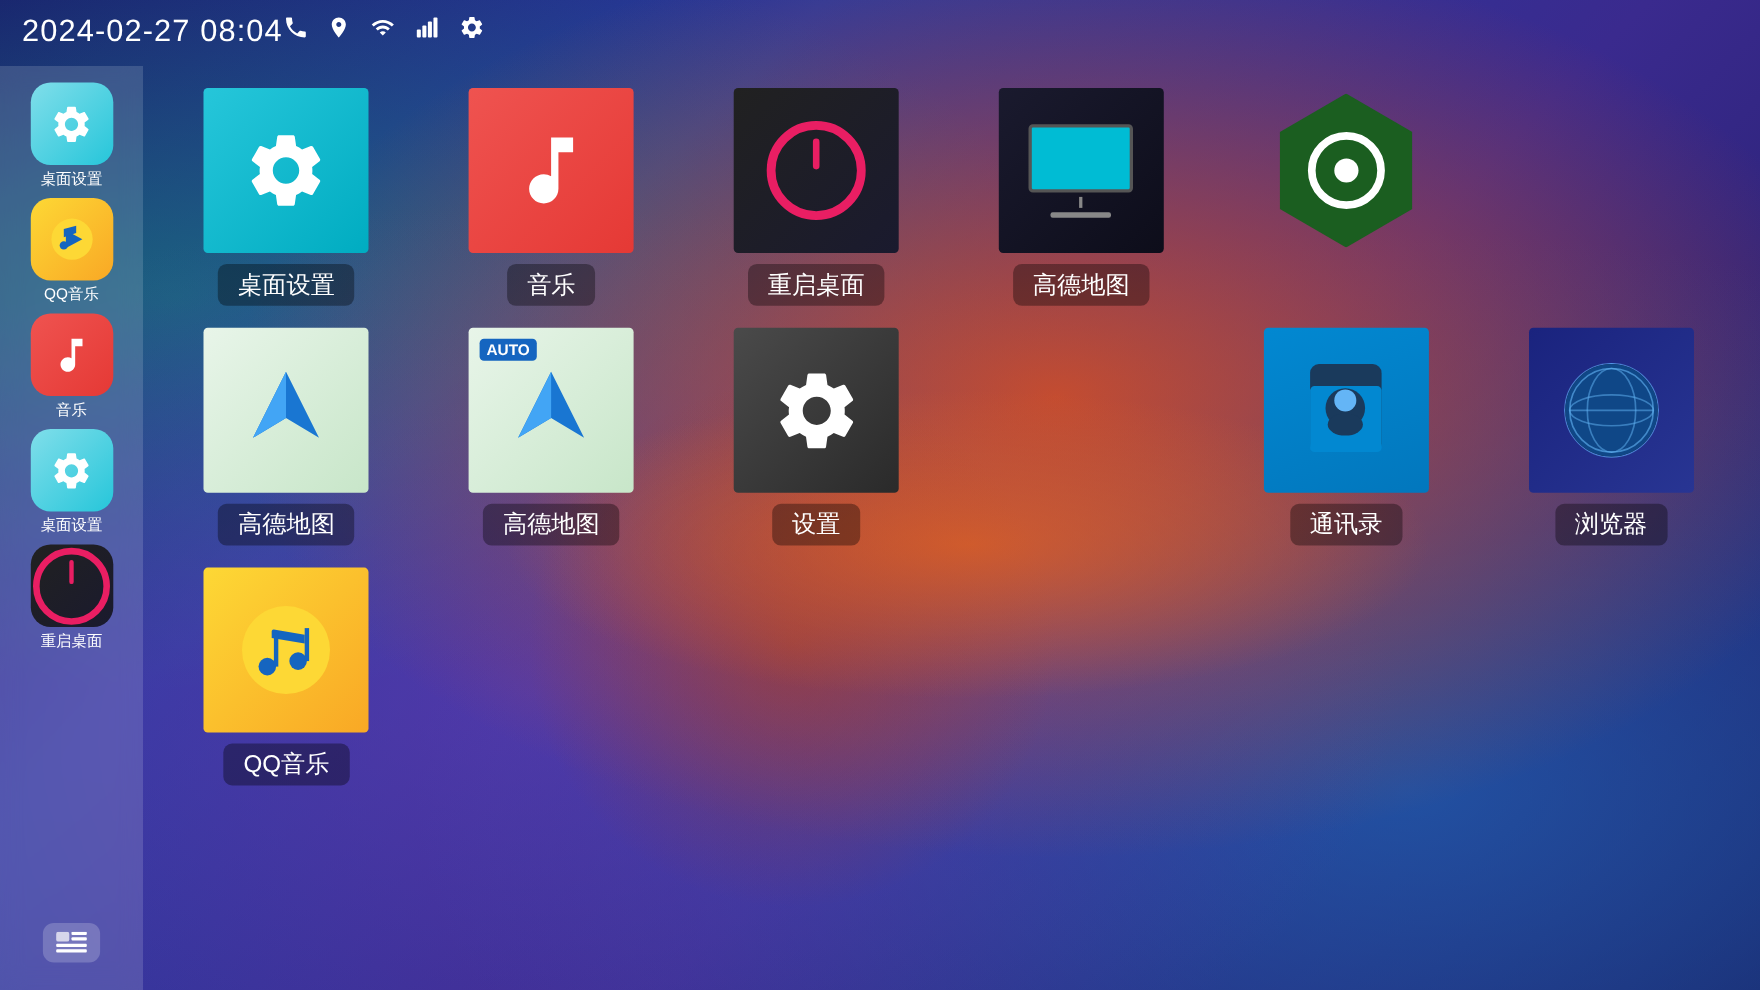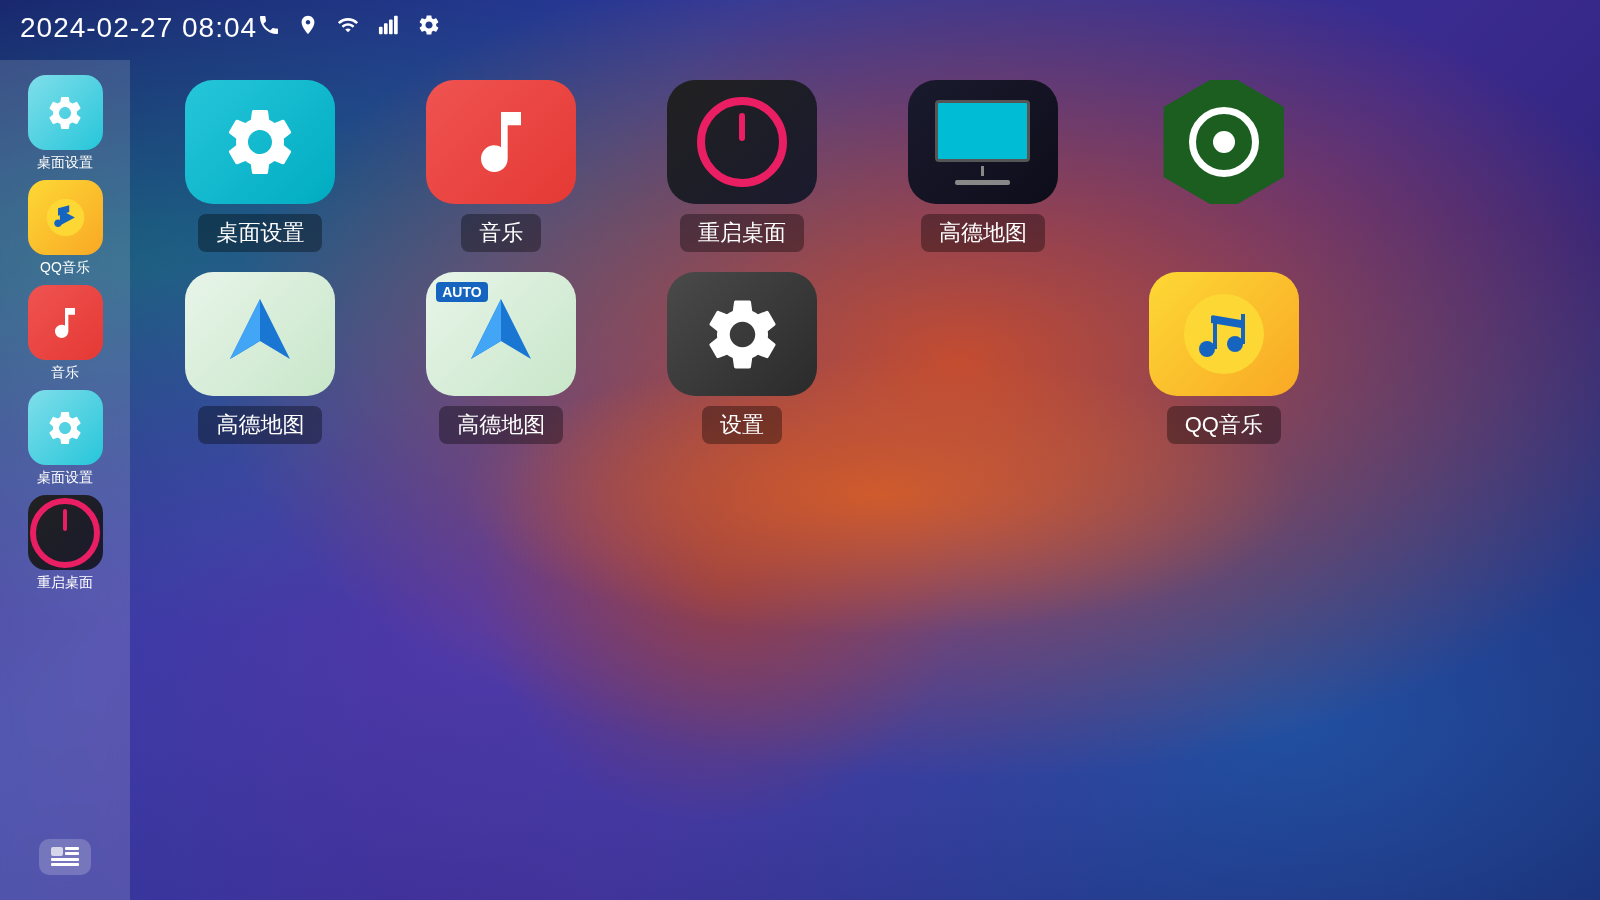--- a/index.html
+++ b/index.html
@@ -141,22 +141,22 @@
     .app-item {
       display: flex;
       flex-direction: column;
       align-items: center;
       gap: 10px;
       cursor: pointer;
     }
 
     .app-icon {
       width: 150px;
-      height: 124px;
-      border-radius: 28px;
+      height: 150px;
+      border-radius: 4px;
       display: flex;
       align-items: center;
       justify-content: center;
       font-size: 60px;
       position: relative;
       overflow: hidden;
       text-align: center;
     }
 
     .app-label {
@@ -396,21 +396,50 @@
       <svg width="85" height="85" viewBox="0 0 24 24" fill="white">
         <path d="M19.14 12.94c.04-.3.06-.61.06-.94 0-.32-.02-.64-.07-.94l2.03-1.58c.18-.14.23-.41.12-.61l-1.92-3.32c-.12-.22-.37-.29-.59-.22l-2.39.96c-.5-.38-1.03-.7-1.62-.94l-.36-2.54c-.04-.24-.24-.41-.48-.41h-3.84c-.24 0-.43.17-.47.41l-.36 2.54c-.59.24-1.13.57-1.62.94l-2.39-.96c-.22-.08-.47 0-.59.22L2.74 8.87c-.12.21-.08.47.12.61l2.03 1.58c-.05.3-.09.63-.09.94s.02.64.07.94l-2.03 1.58c-.18.14-.23.41-.12.61l1.92 3.32c.12.22.37.29.59.22l2.39-.96c.5.38 1.03.7 1.62.94l.36 2.54c.05.24.24.41.48.41h3.84c.24 0 .44-.17.47-.41l.36-2.54c.59-.24 1.13-.56 1.62-.94l2.39.96c.22.08.47 0 .59-.22l1.92-3.32c.12-.22.07-.47-.12-.61l-2.01-1.58zM12 15.6c-1.98 0-3.6-1.62-3.6-3.6s1.62-3.6 3.6-3.6 3.6 1.62 3.6 3.6-1.62 3.6-3.6 3.6z"></path>
       </svg>
     </div>
     <span class="app-label">设置</span>
   </div>
 
 
   <div style="visibility:hidden;"></div>
 
-
+  <div class="app-item">
+    <div class="app-icon contacts-icon" style="background:linear-gradient(160deg,#0288d1,#0277bd); display:flex; align-items:center; justify-content:center;">
+      <svg width="85" height="95" viewBox="0 0 85 95">
+        <rect x="10" y="5" width="65" height="80" rx="8" fill="#1a3a5c"></rect>
+        <rect x="10" y="25" width="65" height="60" rx="4" fill="#0288d1"></rect>
+        <circle cx="42" cy="45" r="18" fill="#1a3a5c"></circle>
+        <circle cx="42" cy="38" r="10" fill="#64b5f6"></circle>
+        <ellipse cx="42" cy="60" rx="16" ry="10" fill="#1a3a5c"></ellipse>
+      </svg>
+    </div>
+    <span class="app-label">通讯录</span>
+  </div>
+
+  <div class="app-item">
+    <div class="app-icon" style="background:linear-gradient(135deg,#1a237e,#283593); display:flex; align-items:center; justify-content:center;">
+      <svg width="100" height="100" viewBox="0 0 100 100">
+        <circle cx="50" cy="50" r="42" fill="none" stroke="rgba(100,180,255,0.6)" stroke-width="2"></circle>
+        <ellipse cx="50" cy="50" rx="20" ry="42" fill="none" stroke="rgba(100,180,255,0.5)" stroke-width="2"></ellipse>
+        <ellipse cx="50" cy="50" rx="42" ry="16" fill="none" stroke="rgba(100,180,255,0.5)" stroke-width="2"></ellipse>
+        <circle cx="50" cy="50" r="42" fill="radial-gradient(circle at 35% 35%, #64b5f6, #1565c0)"></circle>
+
+        <circle cx="50" cy="50" r="42" fill="#1565c0" opacity="0.7"></circle>
+        <circle cx="50" cy="50" r="38" fill="none" stroke="#64b5f6" stroke-width="1.5" opacity="0.6"></circle>
+        <ellipse cx="50" cy="50" rx="22" ry="38" fill="none" stroke="#64b5f6" stroke-width="1.5" opacity="0.5"></ellipse>
+        <line x1="12" y1="50" x2="88" y2="50" stroke="#64b5f6" stroke-width="1.5" opacity="0.5"></line>
+        <ellipse cx="50" cy="50" rx="38" ry="14" fill="none" stroke="#64b5f6" stroke-width="1.5" opacity="0.5"></ellipse>
+      </svg>
+    </div>
+    <span class="app-label">浏览器</span>
+  </div>
 
   <div class="app-item">
     <div class="app-icon icon-qqmusic" style="position:relative; overflow:hidden;">
       <svg width="90" height="90" viewBox="0 0 90 90">
 
         <circle cx="45" cy="45" r="40" fill="#fdd835"></circle>
 
         <path d="M32 28c0-1.1.88-1.9 1.95-1.73L62 31v8L32 34V28z" fill="#1565c0"></path>
         <circle cx="28" cy="60" r="8" fill="#1565c0"></circle>
         <rect x="34" y="28" width="4" height="32" fill="#1565c0"></rect>

